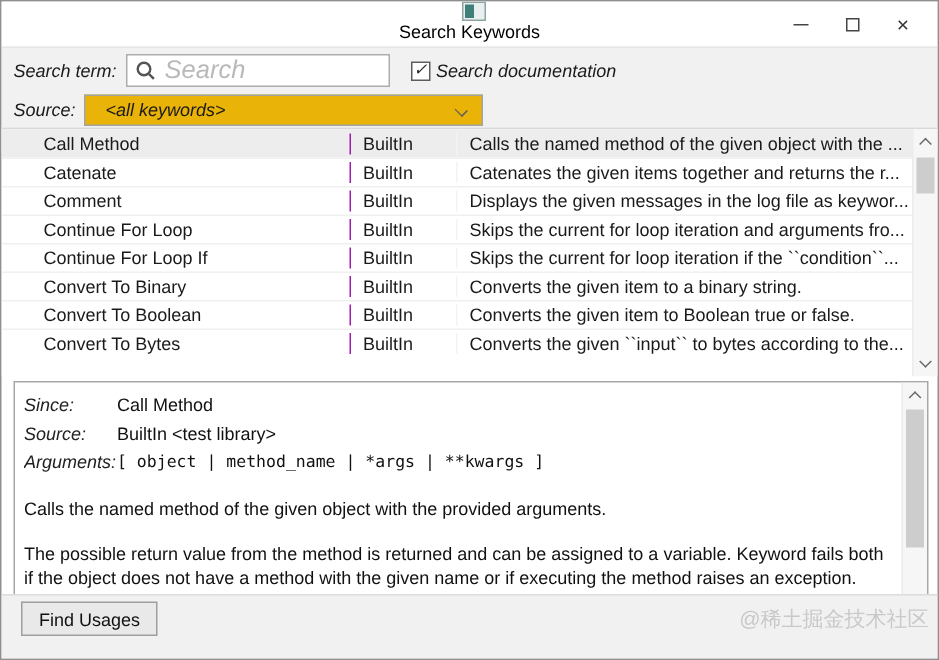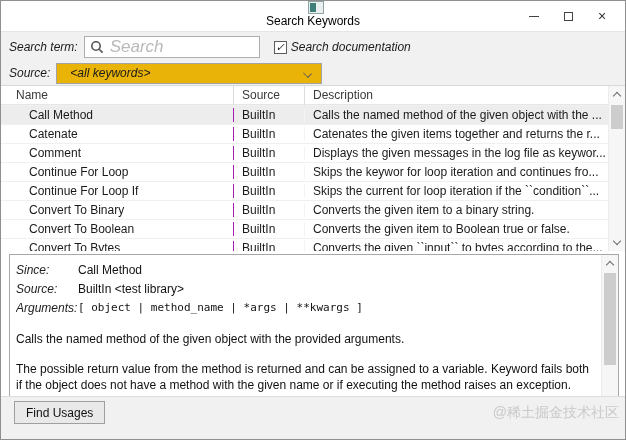--- a/index.html
+++ b/index.html
@@ -164,44 +164,39 @@
       <span class="tb-label">Source:</span>
       <div class="combo">
         <span>&lt;all keywords&gt;</span>
         <span class="combo-chevron"></span>
       </div>
     </div>
   </div>
 
   <div class="kw-list">
     <div class="kw-inner">
-      <div class="hdr-row">
-        <div class="hdr-cell hdr-name">Name</div>
-        <div class="hdr-cell hdr-src">Source</div>
-        <div class="hdr-cell hdr-desc">Description</div>
-      </div>
       <div class="row selected">
         <div class="cell-name">Call Method</div>
         <div class="cell-src">BuiltIn</div>
         <div class="cell-desc">Calls the named method of the given object with the ...</div>
       </div>
       <div class="row">
         <div class="cell-name">Catenate</div>
         <div class="cell-src">BuiltIn</div>
         <div class="cell-desc">Catenates the given items together and returns the r...</div>
       </div>
       <div class="row">
         <div class="cell-name">Comment</div>
         <div class="cell-src">BuiltIn</div>
         <div class="cell-desc">Displays the given messages in the log file as keywor...</div>
       </div>
       <div class="row">
         <div class="cell-name">Continue For Loop</div>
         <div class="cell-src">BuiltIn</div>
-        <div class="cell-desc">Skips the keywor for loop iteration and continues fro...</div>
+        <div class="cell-desc">Skips the current for loop iteration and arguments fro...</div>
       </div>
       <div class="row">
         <div class="cell-name">Continue For Loop If</div>
         <div class="cell-src">BuiltIn</div>
         <div class="cell-desc">Skips the current for loop iteration if the ``condition``...</div>
       </div>
       <div class="row">
         <div class="cell-name">Convert To Binary</div>
         <div class="cell-src">BuiltIn</div>
         <div class="cell-desc">Converts the given item to a binary string.</div>

